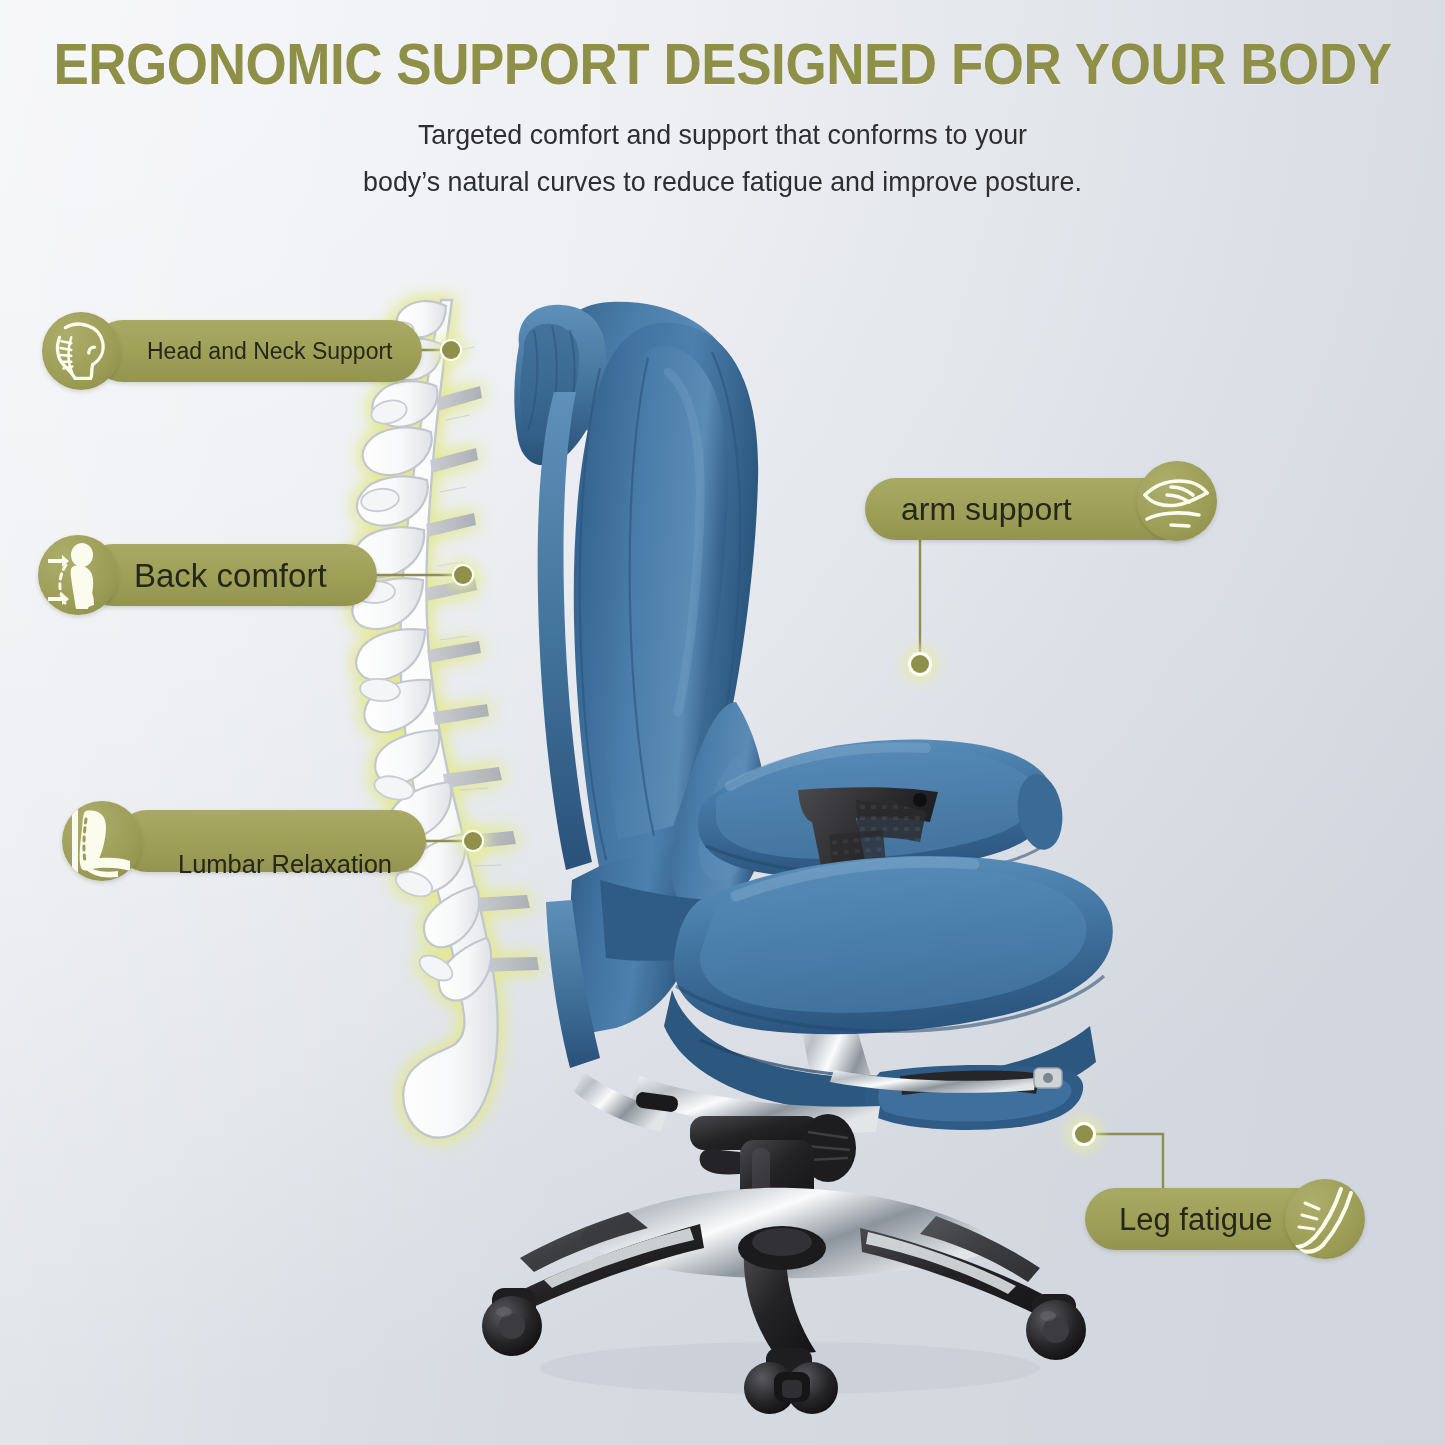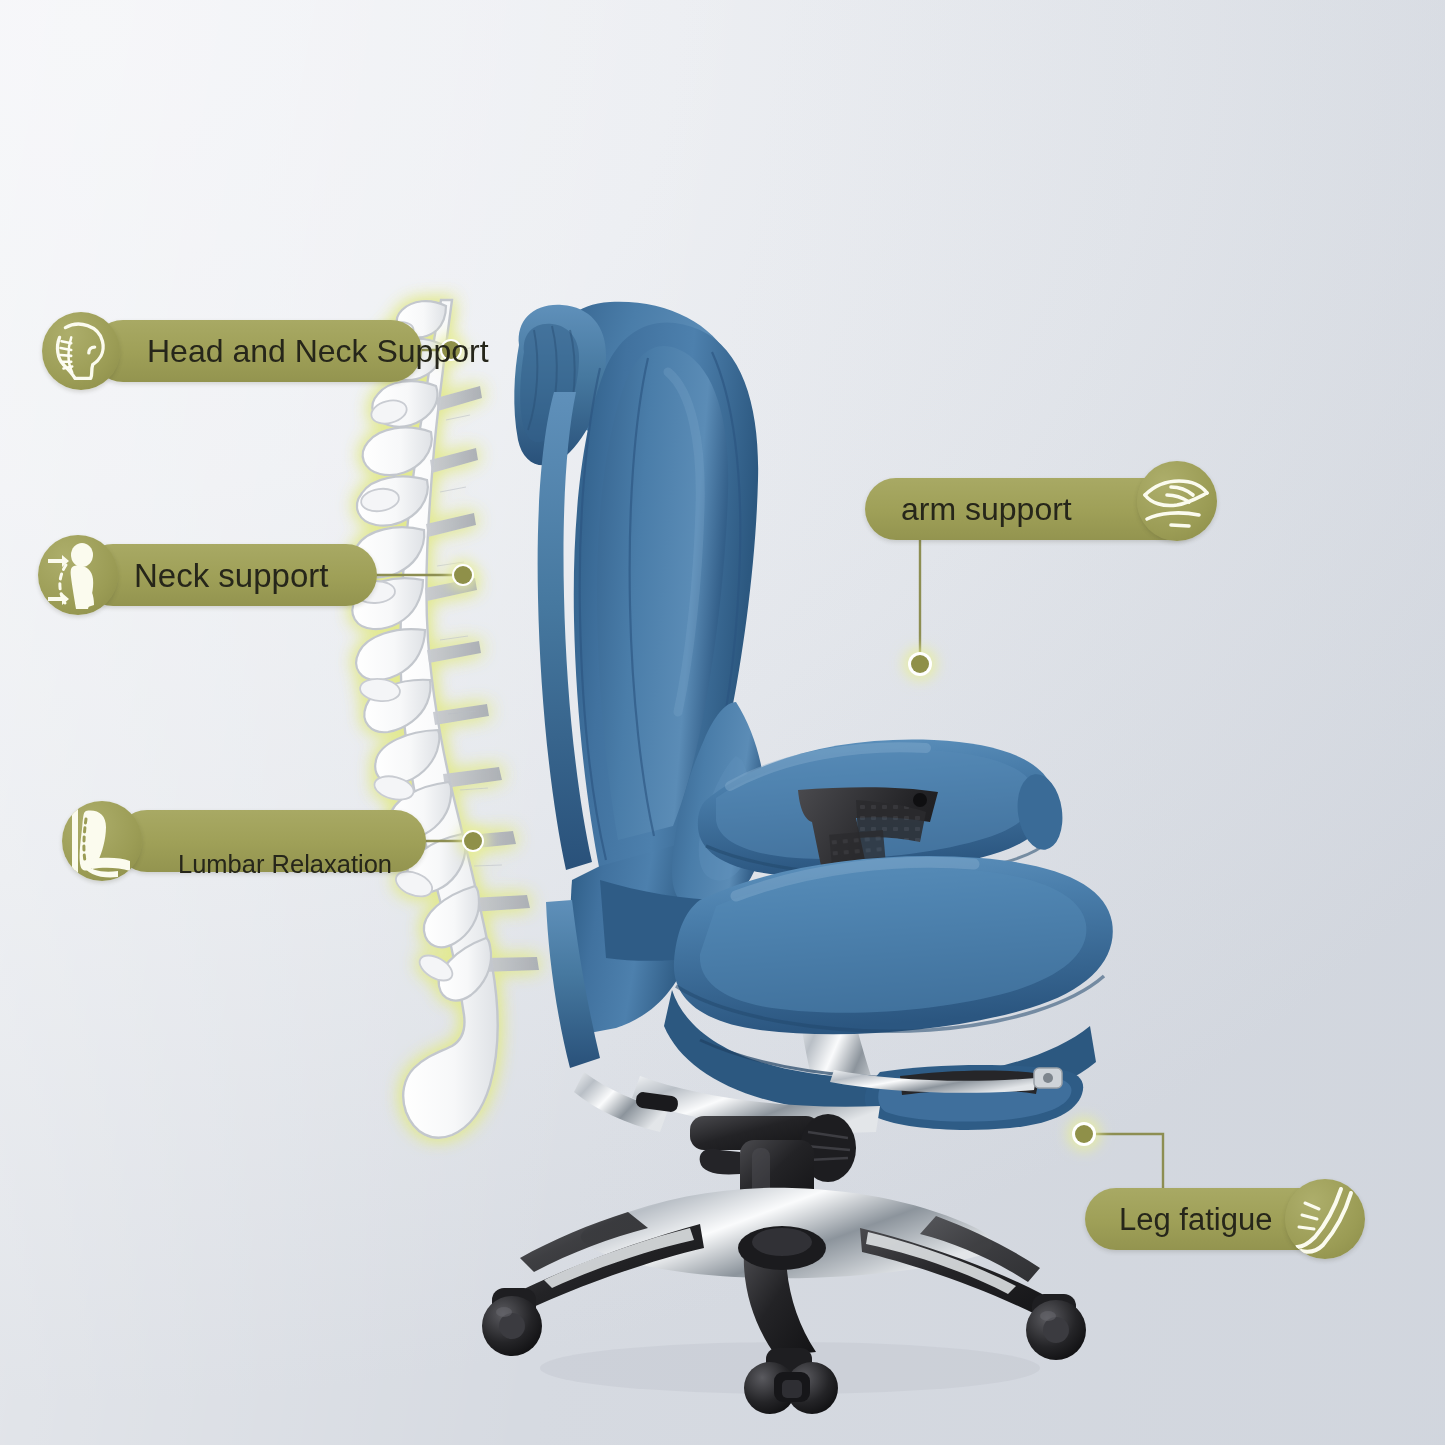--- a/index.html
+++ b/index.html
@@ -69,21 +69,21 @@
     display:flex; align-items:center; justify-content:center;
     overflow:hidden;
   }
   .badge svg{ display:block; }
 
   
   .lines{ position:absolute; inset:0; z-index:5; pointer-events:none; }
 
   
   #c-head   .pill { left:72px;  top:0;  width:330px; }
-  #c-head   .pill .txt{ font-size:32px; margin-left:55px; }
+  #c-head   .pill .txt{ font-size:23px; margin-left:55px; }
   #c-head   .badge{ left:22px; top:-8px; width:78px; height:78px; }
 
   #c-back   .pill { left:62px;  top:0;  width:295px; }
   #c-back   .pill .txt{ font-size:33px; margin-left:52px; }
   #c-back   .badge{ left:18px; top:-9px; width:80px; height:80px; }
 
   #c-lumbar .pill { left:96px;  top:0;  width:310px; }
   #c-lumbar .pill .txt{ font-size:25.5px; margin-left:62px;margin-top:48px; }
   #c-lumbar .badge{ left:42px; top:-9px; width:80px; height:80px; }
 
@@ -98,20 +98,25 @@
 
   
   #chair{ position:absolute; left:0; top:0; width:1445px; height:1445px; z-index:4; }
   #spine{ position:absolute; left:0; top:0; width:1445px; height:1445px; z-index:3; }
 </style>
 </head>
 <body>
 
 <div id="stage">
 
+  <div class="hdr">
+    <div class="title">ERGONOMIC SUPPORT DESIGNED FOR YOUR BODY</div>
+    <div class="subtitle">Targeted comfort and support that conforms to your</div>
+    <div class="subtitle" style="margin-top:2px">body’s natural curves to reduce fatigue and improve posture.</div>
+  </div>
 
   <svg id="spine" viewBox="0 0 1445 1445">
     <defs>
       <filter id="glow" x="-60%" y="-30%" width="220%" height="170%">
         <feGaussianBlur stdDeviation="9" result="b"></feGaussianBlur>
         <feFlood flood-color="#e2e98f" flood-opacity="0.95"></feFlood>
         <feComposite in2="b" operator="in" result="g"></feComposite>
         <feMerge>
             <feMergeNode in="g"></feMergeNode>
             <feMergeNode in="g"></feMergeNode>
@@ -495,21 +500,21 @@
         <g fill="none" stroke="#fdfdf2" stroke-width="2.6" stroke-linecap="round">
           <path d="M20,30 l10,2 M19,37 l11,2 M19,44 l11,1 M20,51 l10,0 M22,58 l9,-2"></path>
           <path d="M30,26 C26,38 26,52 31,62"></path>
         </g>
       </svg>
     </div>
   </div>
 
   <div class="callout" id="c-back" style="left:20px; top:544px;">
     <div class="pill">
-      <span class="txt">Neck support</span>
+      <span class="txt">Back comfort</span>
     </div>
     <div class="badge">
       <svg viewBox="0 0 80 80" width="80" height="80">
         <g fill="#fbfbee">
           <ellipse cx="44" cy="20" rx="11" ry="12"></ellipse>
           <path d="M36,31 C46,29 54,34 55,44 C56,54 53,64 50,74 L38,74
                    C36,62 34,50 33,42 C32,35 33,32 36,31 Z"></path>
           <path d="M47,48 C53,52 56,60 56,70 L50,72 C50,62 49,54 46,50 Z"></path>
         </g>
         <g fill="none" stroke="#fbfbee" stroke-width="3" stroke-linecap="round" stroke-dasharray="5 5">

